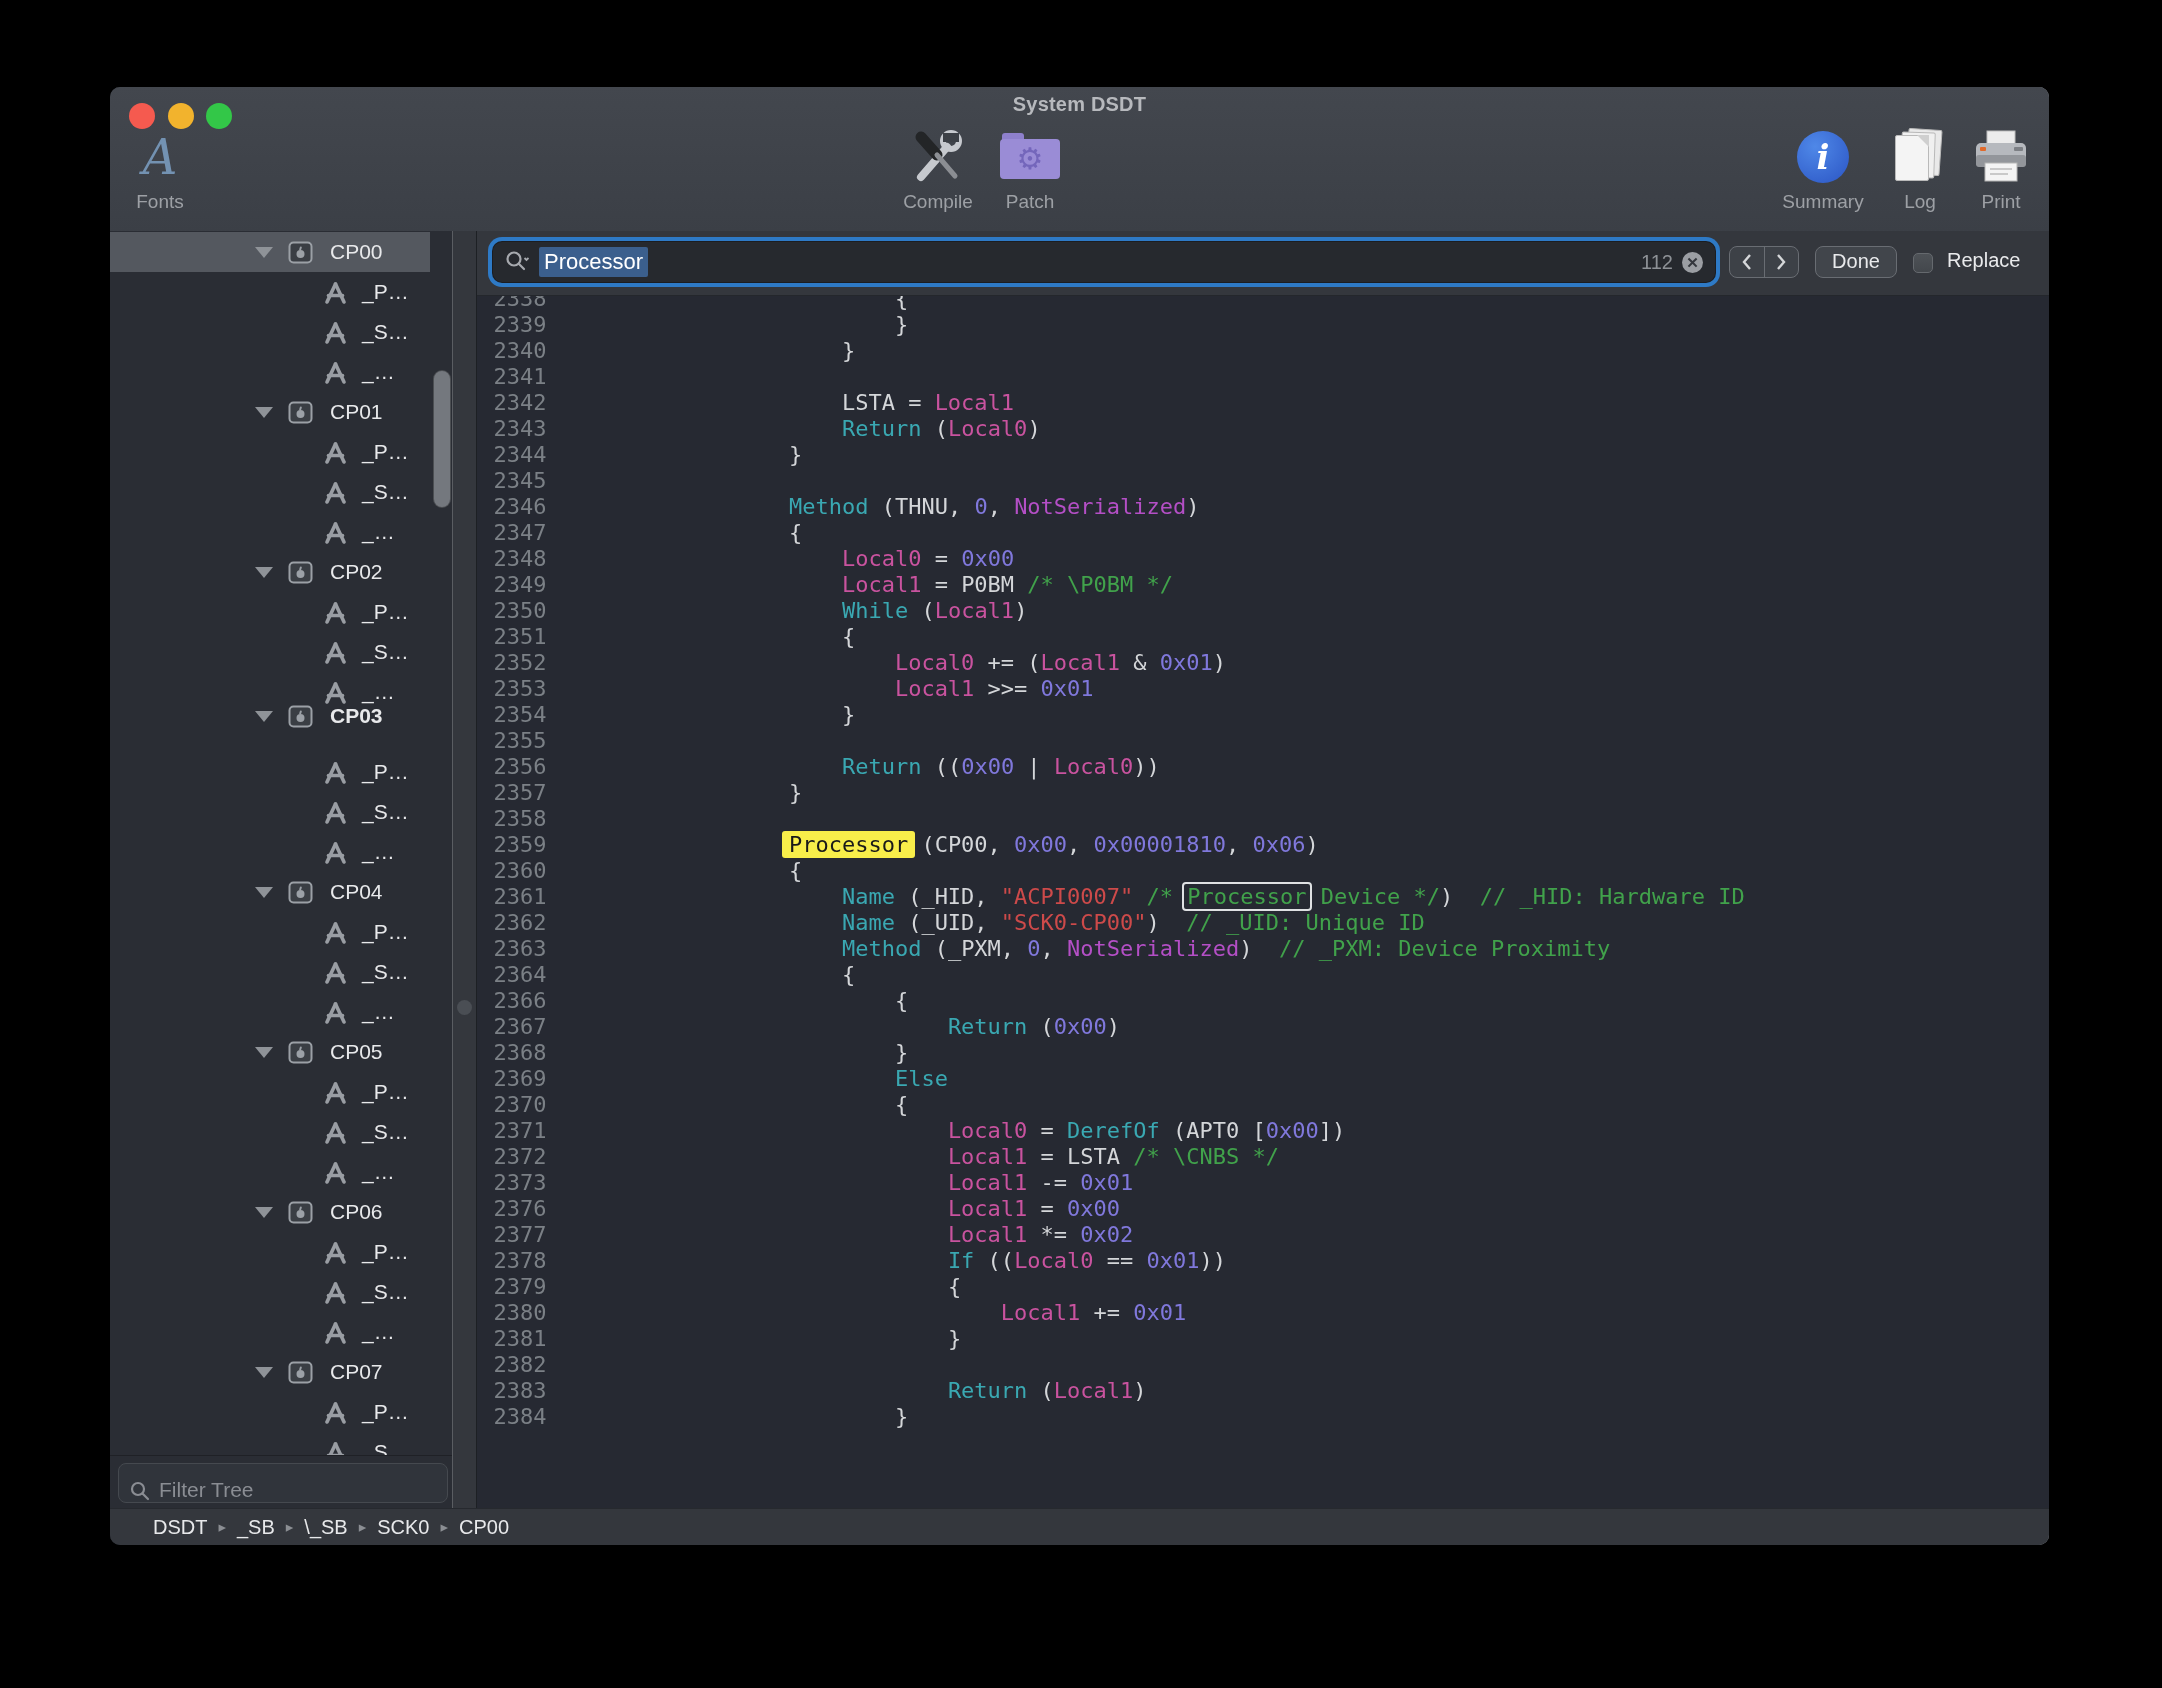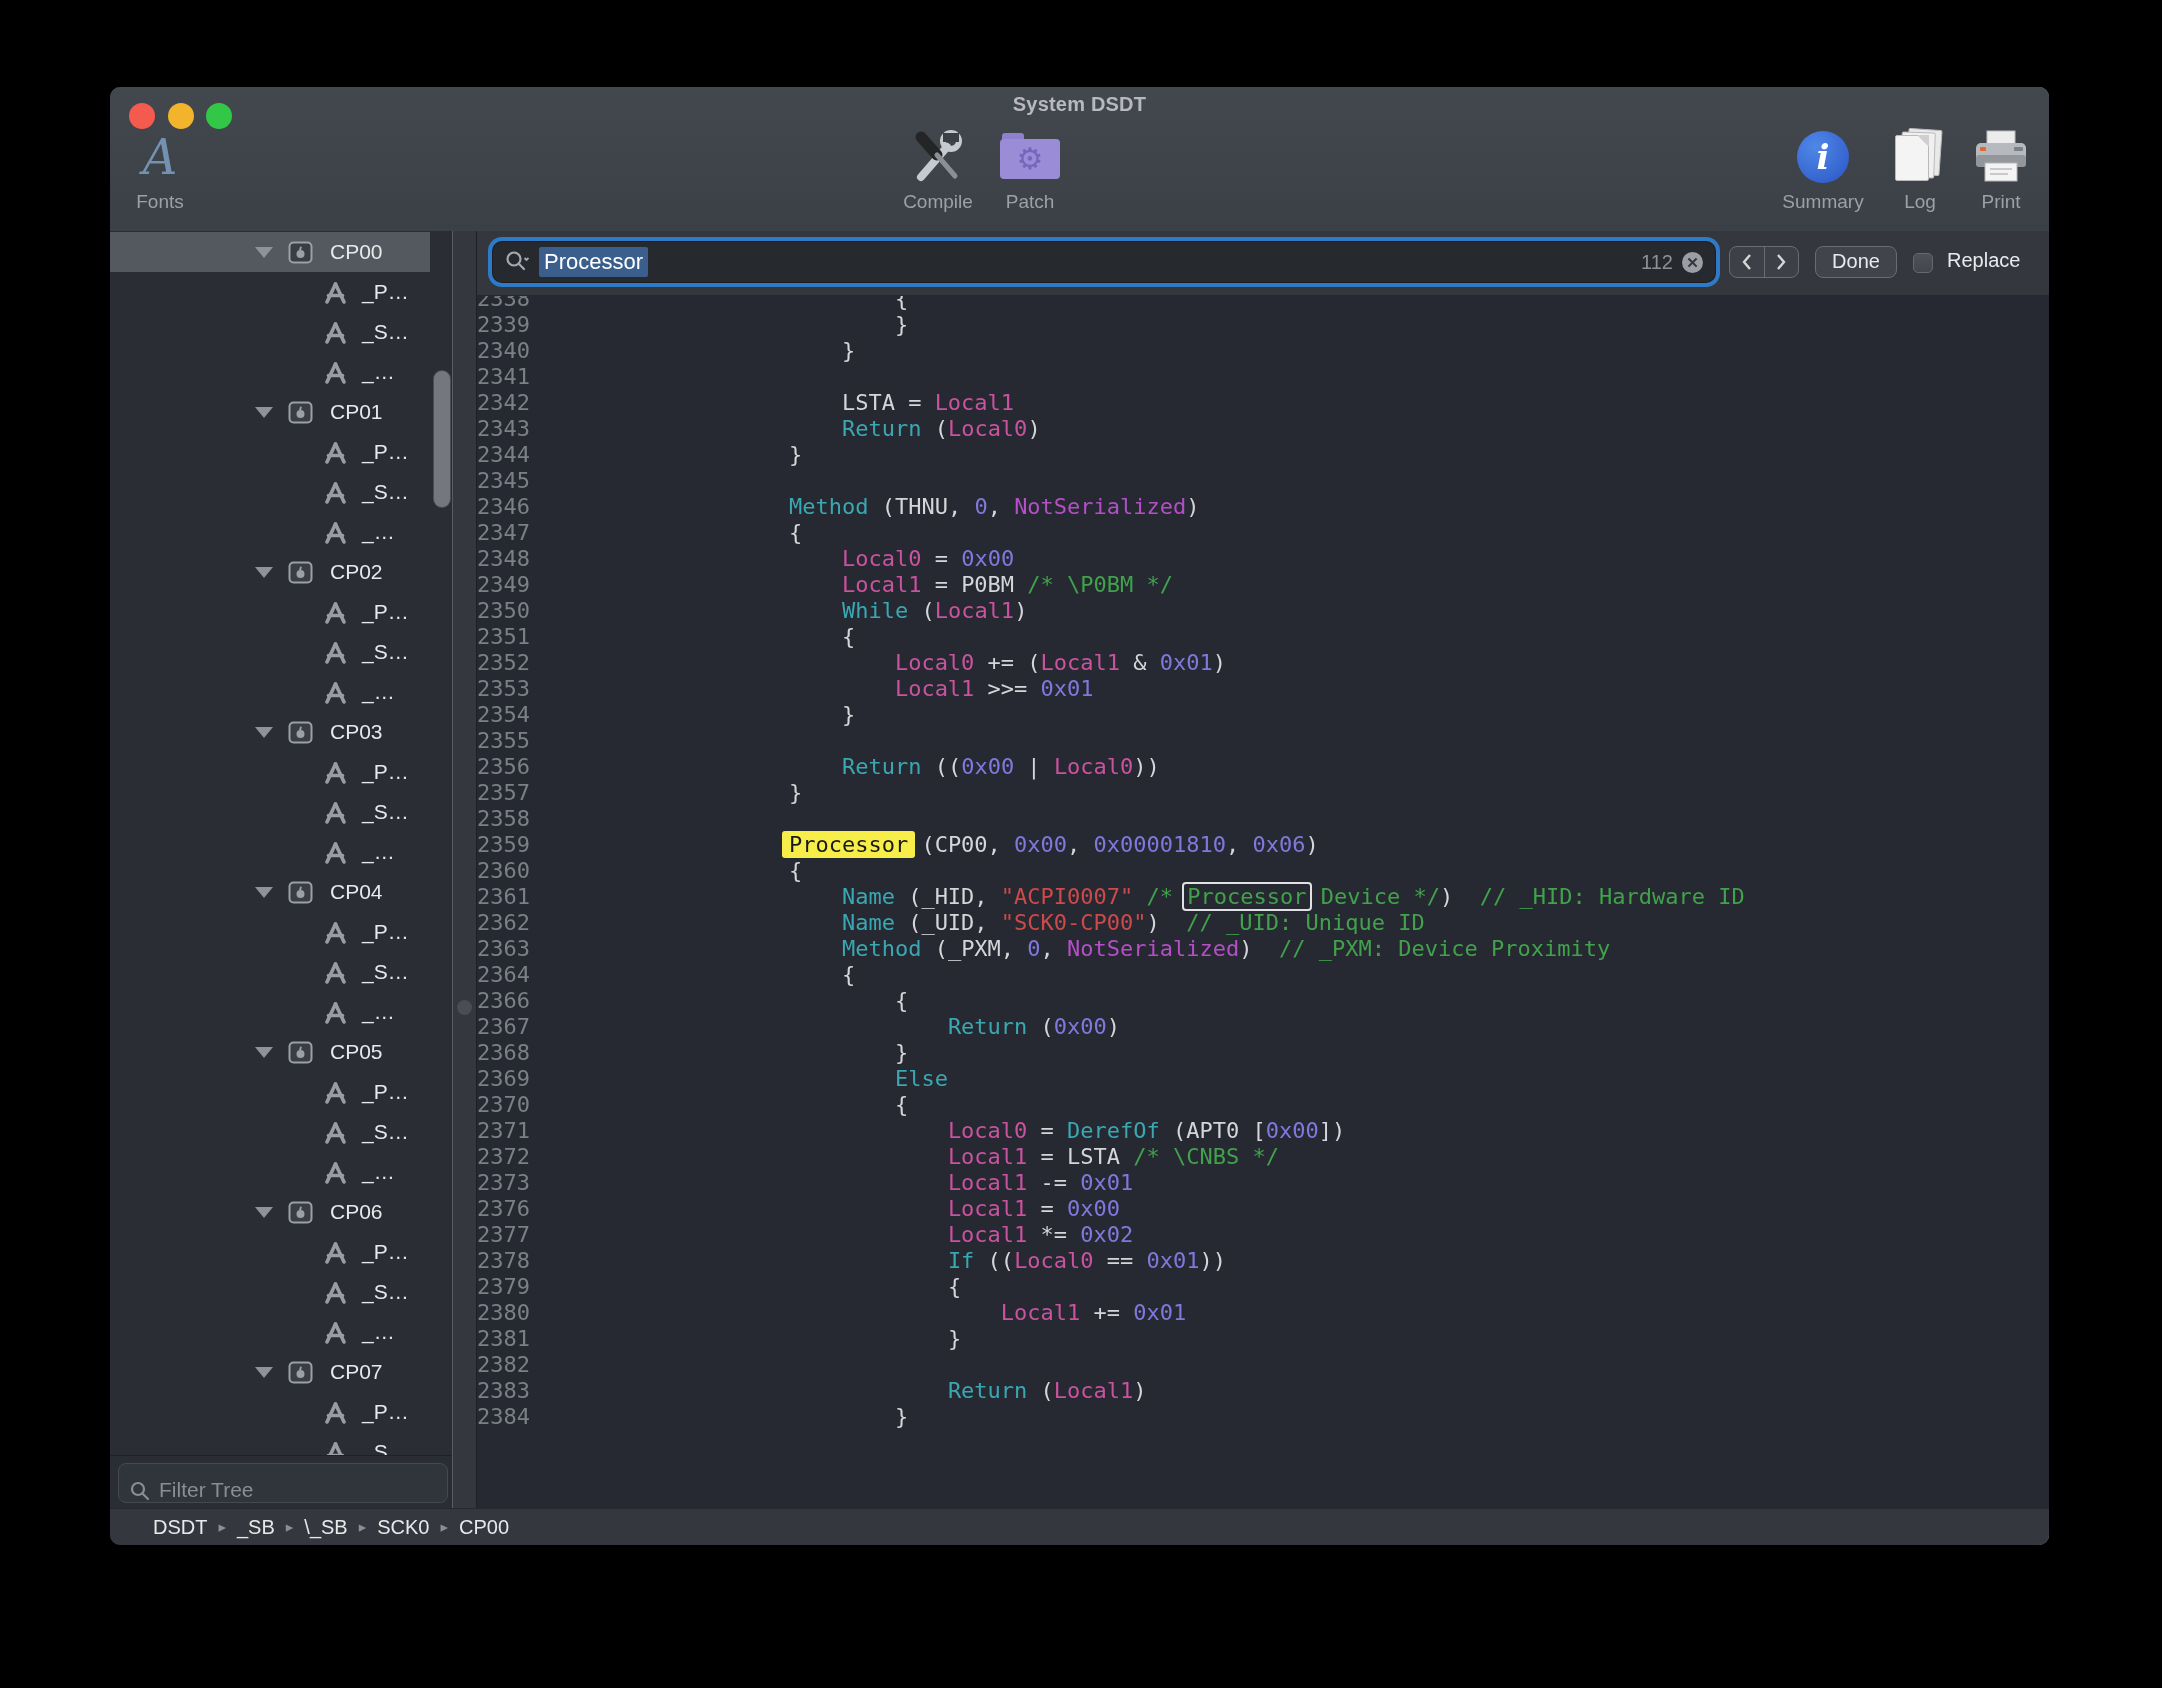--- a/index.html
+++ b/index.html
@@ -76,21 +76,21 @@
   .seg .half:first-child{border-right:1px solid #696d73}
   .donebtn{position:absolute;left:1338px;top:15px;width:82px;height:32px;border:1.5px solid #696d73;border-radius:8px;
            background:#41454b;color:#e9eaec;font-size:20px;text-align:center;line-height:29px}
   .chk{position:absolute;left:1436px;top:22px;width:20px;height:20px;border-radius:5px;
        background:linear-gradient(#4e5257,#43474c);border:1px solid #65696e}
   .chklabel{position:absolute;left:1470px;top:18px;color:#e9eaec;font-size:20px}
 
   .codearea{position:absolute;left:0;top:65px;right:0;bottom:0;overflow:hidden}
   .codeinner{position:absolute;left:0;top:-10px;right:0}
   .cl{display:flex;height:26px;line-height:26px;font-family:"DejaVu Sans Mono",monospace;font-size:22px;white-space:pre}
-  .ln{flex:none;width:86px;text-align:left;color:#7b8086}
+  .ln{flex:none;width:86px;text-align:center;color:#7b8086}
   .lc{padding-left:14px;color:#d4d6d9}
   .tk-p{color:#d4d6d9}.tk-k{color:#3aa8b2}.tk-l{color:#c9539f}.tk-n{color:#8078dc}
   .tk-m{color:#b44fc6}.tk-c{color:#41a24b}.tk-s{color:#cd4a4a}
   .tk-hl{background:#f8ee4a;color:#191919;border-radius:3px;padding:1px 7px;margin:0 -7px}
   .tk-box{color:#41a24b;border:2px solid #dfe1e3;border-radius:4px;padding:0 3px;margin:0 -4px}
 
   
   .crumbbar{position:absolute;left:0;bottom:0;width:100%;height:37px;background:#34373d;border-top:1px solid #26292e;
             display:flex;align-items:center;padding-left:43px;gap:11px}
   .crumb{color:#e8e9eb;font-size:20px}
@@ -297,21 +297,21 @@
         <div class="trow c" style="top: 441px;">
           <span class="cico">
             <svg width="27" height="27" viewBox="0 0 27 27">
               <line x1="5" y1="23" x2="13.5" y2="5" stroke="#999da3" stroke-width="3.6" stroke-linecap="round"></line>
               <line x1="13.5" y1="5" x2="22" y2="23" stroke="#999da3" stroke-width="3.6" stroke-linecap="round"></line>
               <line x1="6.5" y1="16.5" x2="20.5" y2="16.5" stroke="#999da3" stroke-width="3.6" stroke-linecap="round"></line>
             </svg>
           </span>
           <span class="tlab">_…</span>
         </div>
-        <div class="trow g" style="top: 481px;">
+        <div class="trow g" style="top: 465px; font-weight: bold;">
           <span class="disc"></span>
           <span class="gico">
             <svg width="25" height="23" viewBox="0 0 25 23">
               <rect x="1.5" y="1.5" width="22" height="20" rx="4" fill="#3a3e44" stroke="#9ba0a6" stroke-width="2"></rect>
               <circle cx="12.5" cy="13" r="4" fill="#9ba0a6"></circle>
               <rect x="11.5" y="5.5" width="2" height="4" rx="1" fill="#9ba0a6" transform="rotate(18 12.5 7.5)"></rect>
             </svg>
           </span>
           <span class="tlab">CP03</span>
         </div>

